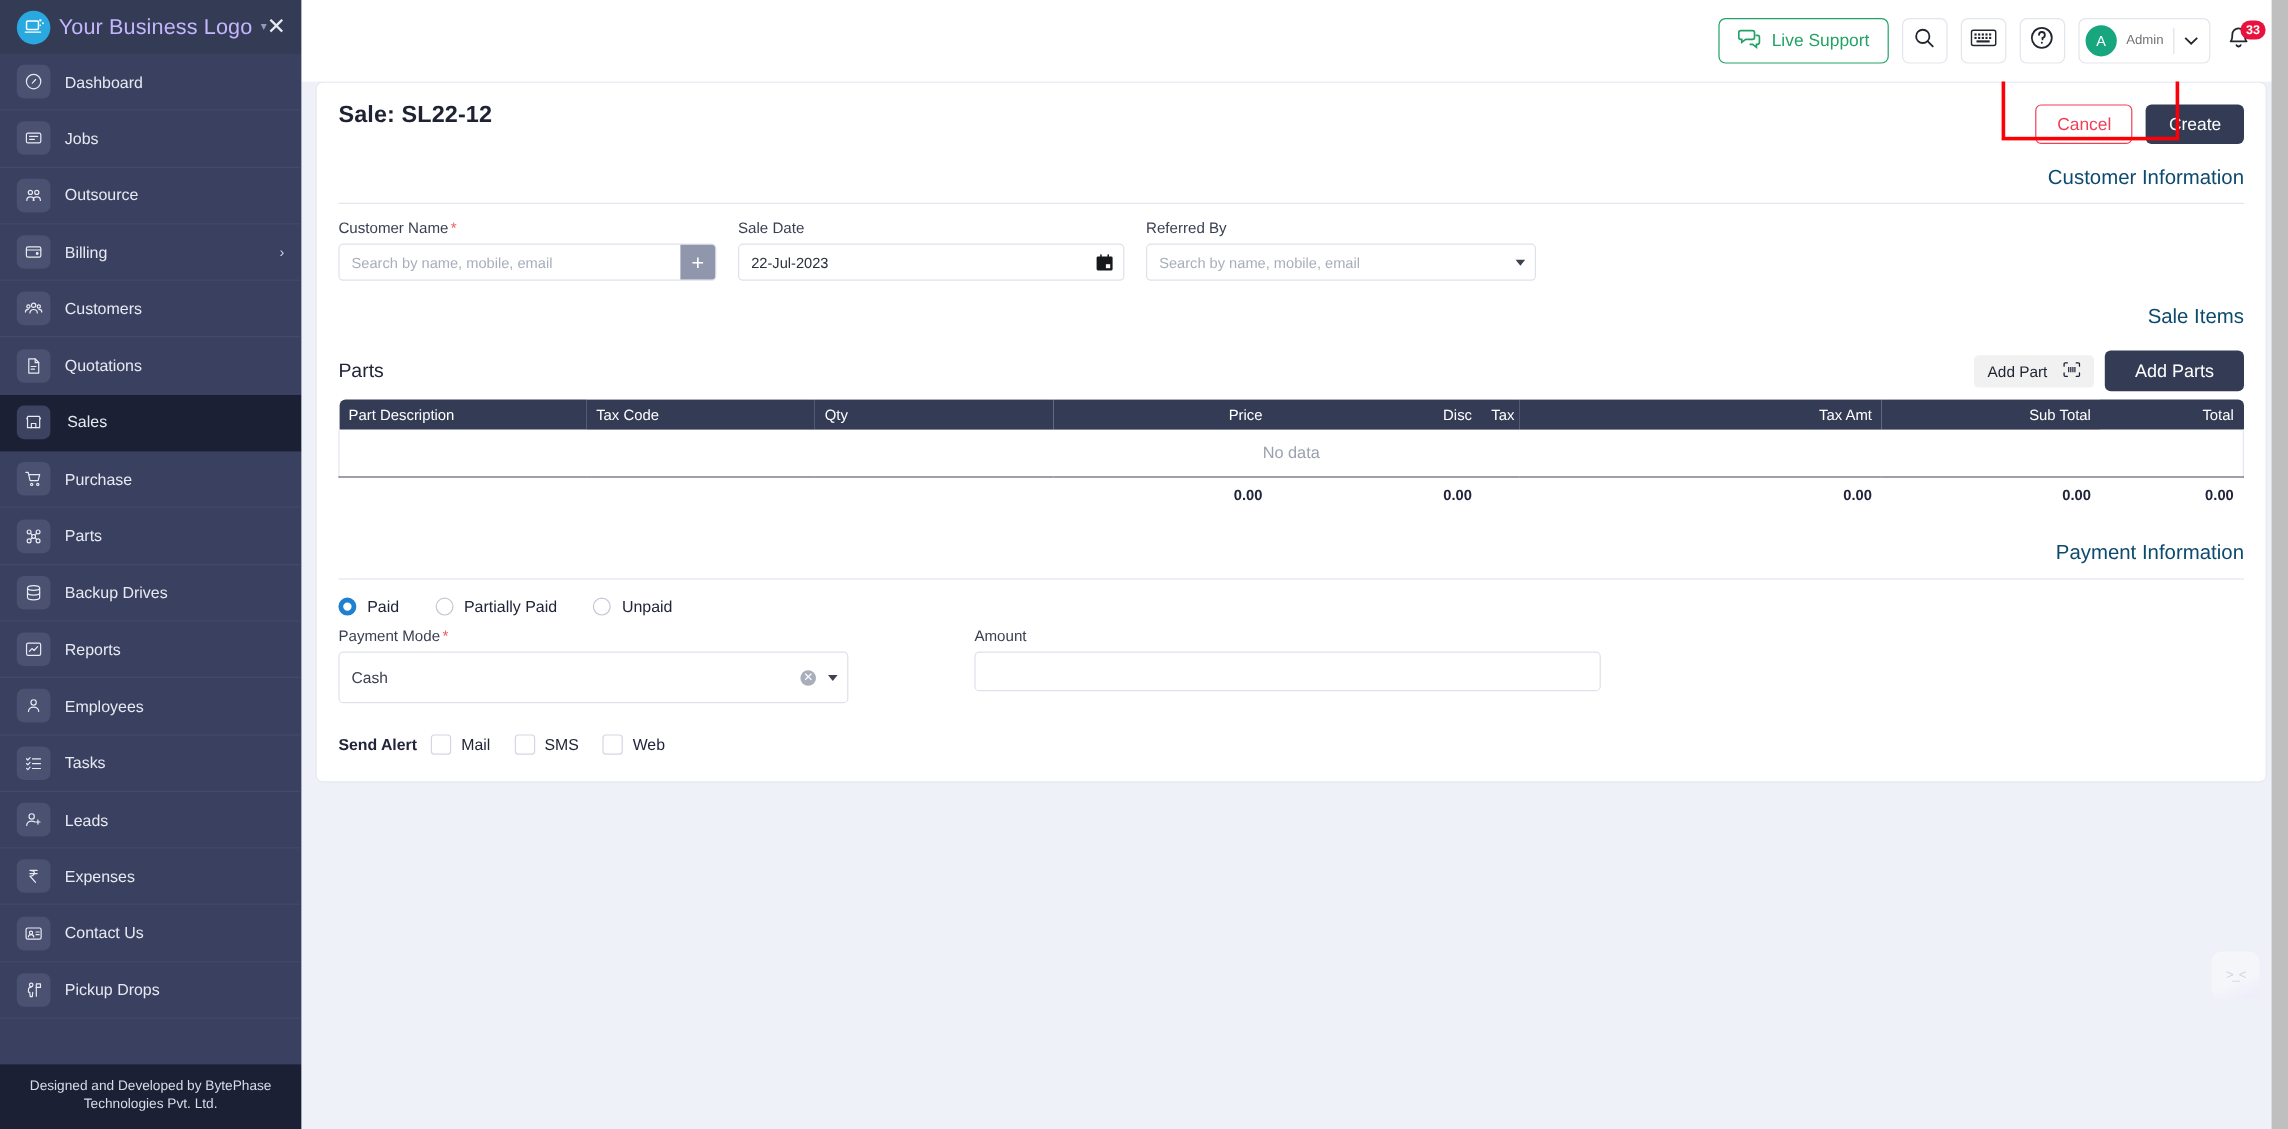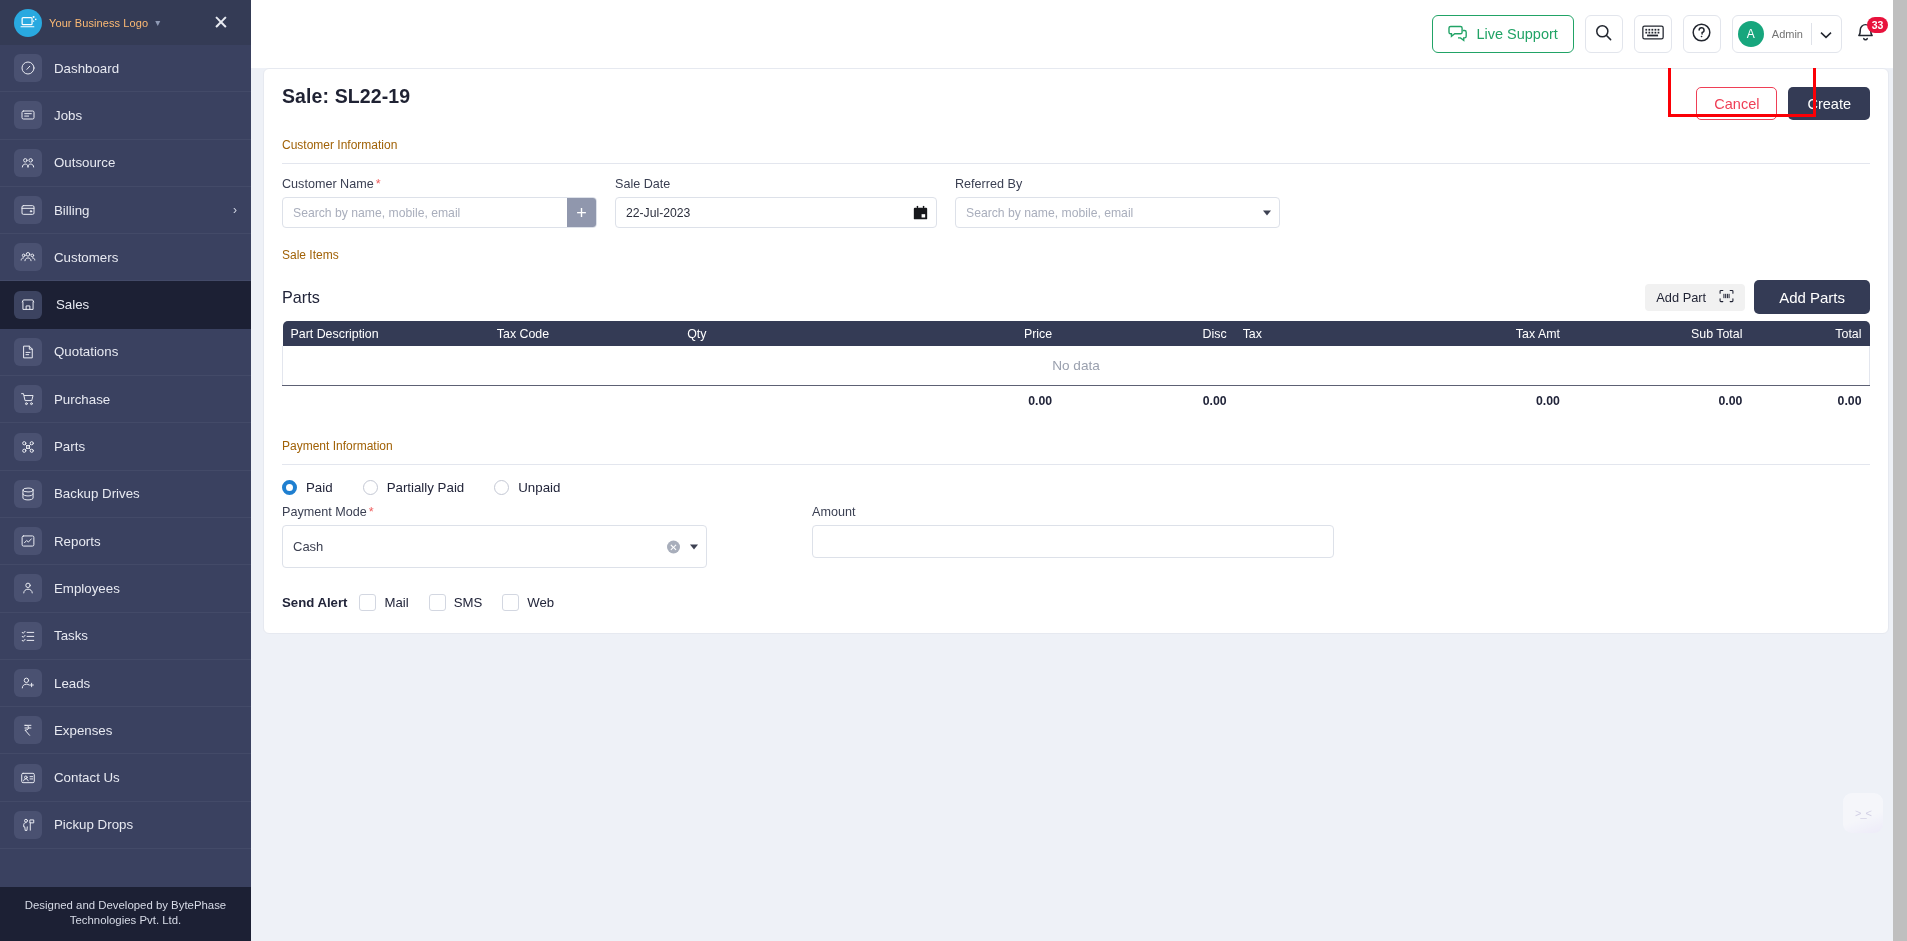--- a/index.html
+++ b/index.html
@@ -43,22 +43,22 @@
 
   .logo-badge {
     width: 28px; height: 28px;
     border-radius: 50%;
     background: #29a9e0;
     display: flex; align-items: center; justify-content: center;
     flex: 0 0 28px;
   }
 
   .logo-text {
-    color: #fdba74;
-    font-size: 11px;
+    color: #c4b5fd;
+    font-size: 18px;
     margin-left: 7px;
     white-space: nowrap;
     letter-spacing: .1px;
   }
 
   .logo-caret {
     margin-left: 7px;
     color: #8f9ab5;
     font-size: 10px;
     line-height: 1;
@@ -260,23 +260,24 @@
     background: #343b55;
     border-radius: 5px;
     height: 33px;
     padding: 0 19px;
     font-size: 14.5px;
     cursor: pointer;
     font-family: inherit;
   }
 
   .section-title {
-    font-size: 12px;
-    color: #a16207;
+    font-size: 17px;
+    color: #0c4a6e;
     margin-top: 18px;
+    text-align: right;
   }
   .section-rule {
     border-bottom: 1px solid #e3e6ee;
     margin-top: 11px;
   }
 
   .form-row {
     display: flex;
     margin-top: 13px;
     gap: 0;
@@ -597,39 +598,39 @@
           <span class="nav-ico">
             <svg width="16" height="16" viewBox="0 0 24 24" fill="none" stroke="#e9ebf2" stroke-width="1.5" stroke-linecap="round" stroke-linejoin="round">
               <circle cx="12" cy="8" r="2.7"></circle>
               <circle cx="5.5" cy="9.6" r="2"></circle>
               <circle cx="18.5" cy="9.6" r="2"></circle>
               <path d="M7.4 17.6c0-2.5 2-4.2 4.6-4.2s4.6 1.7 4.6 4.2M1.8 16.6c0-2 1.4-3.3 3.5-3.3M22.2 16.6c0-2-1.4-3.3-3.5-3.3"></path>
             </svg>
           </span>
           <span class="nav-label">Customers</span>
         </div>
+        <div class="nav-item">
+          <span class="nav-ico">
+            <svg width="16" height="16" viewBox="0 0 24 24" fill="none" stroke="#e9ebf2" stroke-width="1.5" stroke-linecap="round" stroke-linejoin="round">
+              <path d="M6 3.2h8l4.4 4.4v13.2H6z"></path>
+              <path d="M14 3.2v4.6h4.4"></path>
+              <path d="M9 12.6h6M9 16h4"></path>
+            </svg>
+          </span>
+          <span class="nav-label">Quotations</span>
+        </div>
         <div class="nav-item active">
           <span class="nav-ico">
             <svg width="16" height="16" viewBox="0 0 24 24" fill="none" stroke="#e9ebf2" stroke-width="1.5" stroke-linecap="round" stroke-linejoin="round">
               <path d="M3.4 7.4 5 4.4h14l1.6 3"></path>
               <path d="M4.4 7.4v11.2h15.2V7.4"></path>
               <path d="M9.2 18.6v-5.2h5.6v5.2"></path>
             </svg>
           </span>
           <span class="nav-label">Sales</span>
-        </div>
-        <div class="nav-item">
-          <span class="nav-ico">
-            <svg width="16" height="16" viewBox="0 0 24 24" fill="none" stroke="#e9ebf2" stroke-width="1.5" stroke-linecap="round" stroke-linejoin="round">
-              <path d="M6 3.2h8l4.4 4.4v13.2H6z"></path>
-              <path d="M14 3.2v4.6h4.4"></path>
-              <path d="M9 12.6h6M9 16h4"></path>
-            </svg>
-          </span>
-          <span class="nav-label">Quotations</span>
         </div>
         <div class="nav-item">
           <span class="nav-ico">
             <svg width="16" height="16" viewBox="0 0 24 24" fill="none" stroke="#e9ebf2" stroke-width="1.5" stroke-linecap="round" stroke-linejoin="round">
               <path d="M2.4 4h2.8l2.4 10.4h10l2-7.6H6.6"></path>
               <circle cx="9.6" cy="19" r="1.4"></circle>
               <circle cx="17.2" cy="19" r="1.4"></circle>
             </svg>
           </span>
           <span class="nav-label">Purchase</span>
@@ -804,21 +805,21 @@
           </svg>
         </span>
         <span class="bell-badge">33</span>
       </div>
     </header>
 
     <div class="main-scroll">
       <div class="card">
 
         <div class="card-head">
-          <div class="page-title">Sale: SL22-19</div>
+          <div class="page-title">Sale: SL22-12</div>
           <div class="head-actions">
             <button class="btn-cancel">Cancel</button>
             <button class="btn-create">Create</button>
           </div>
         </div>
 
         <div class="section-title">Customer Information</div>
         <div class="section-rule"></div>
 
         <div class="form-row">

